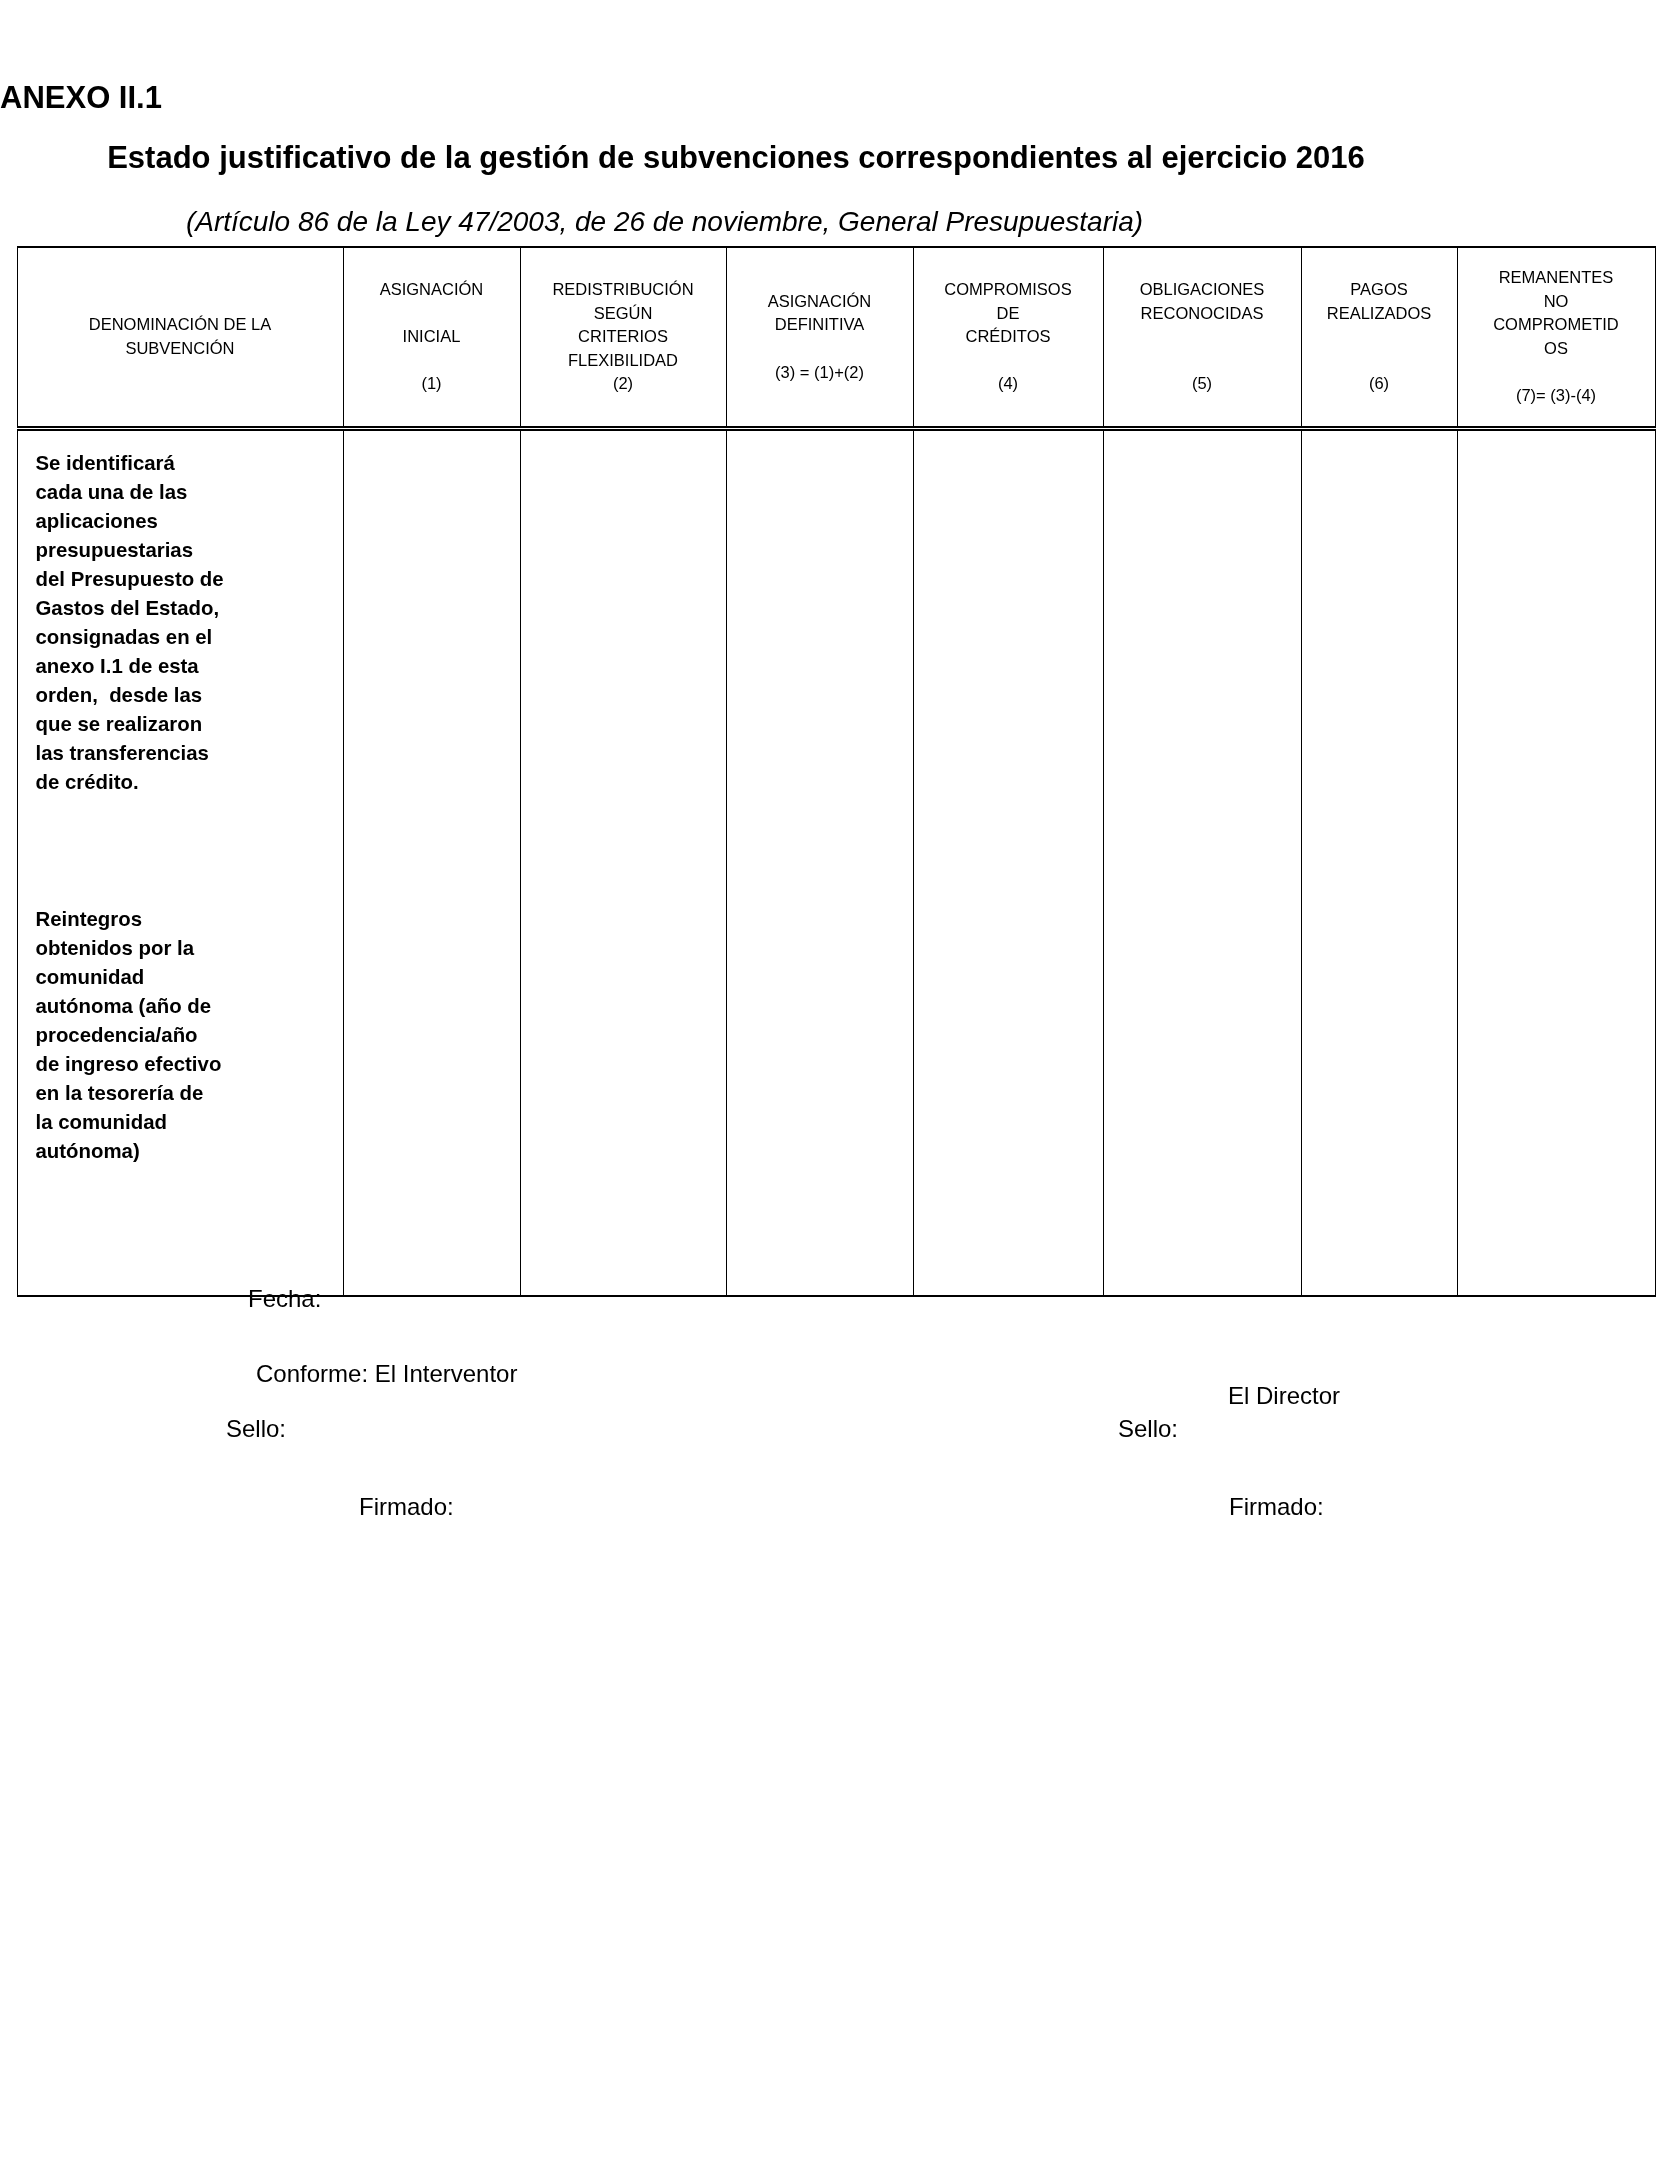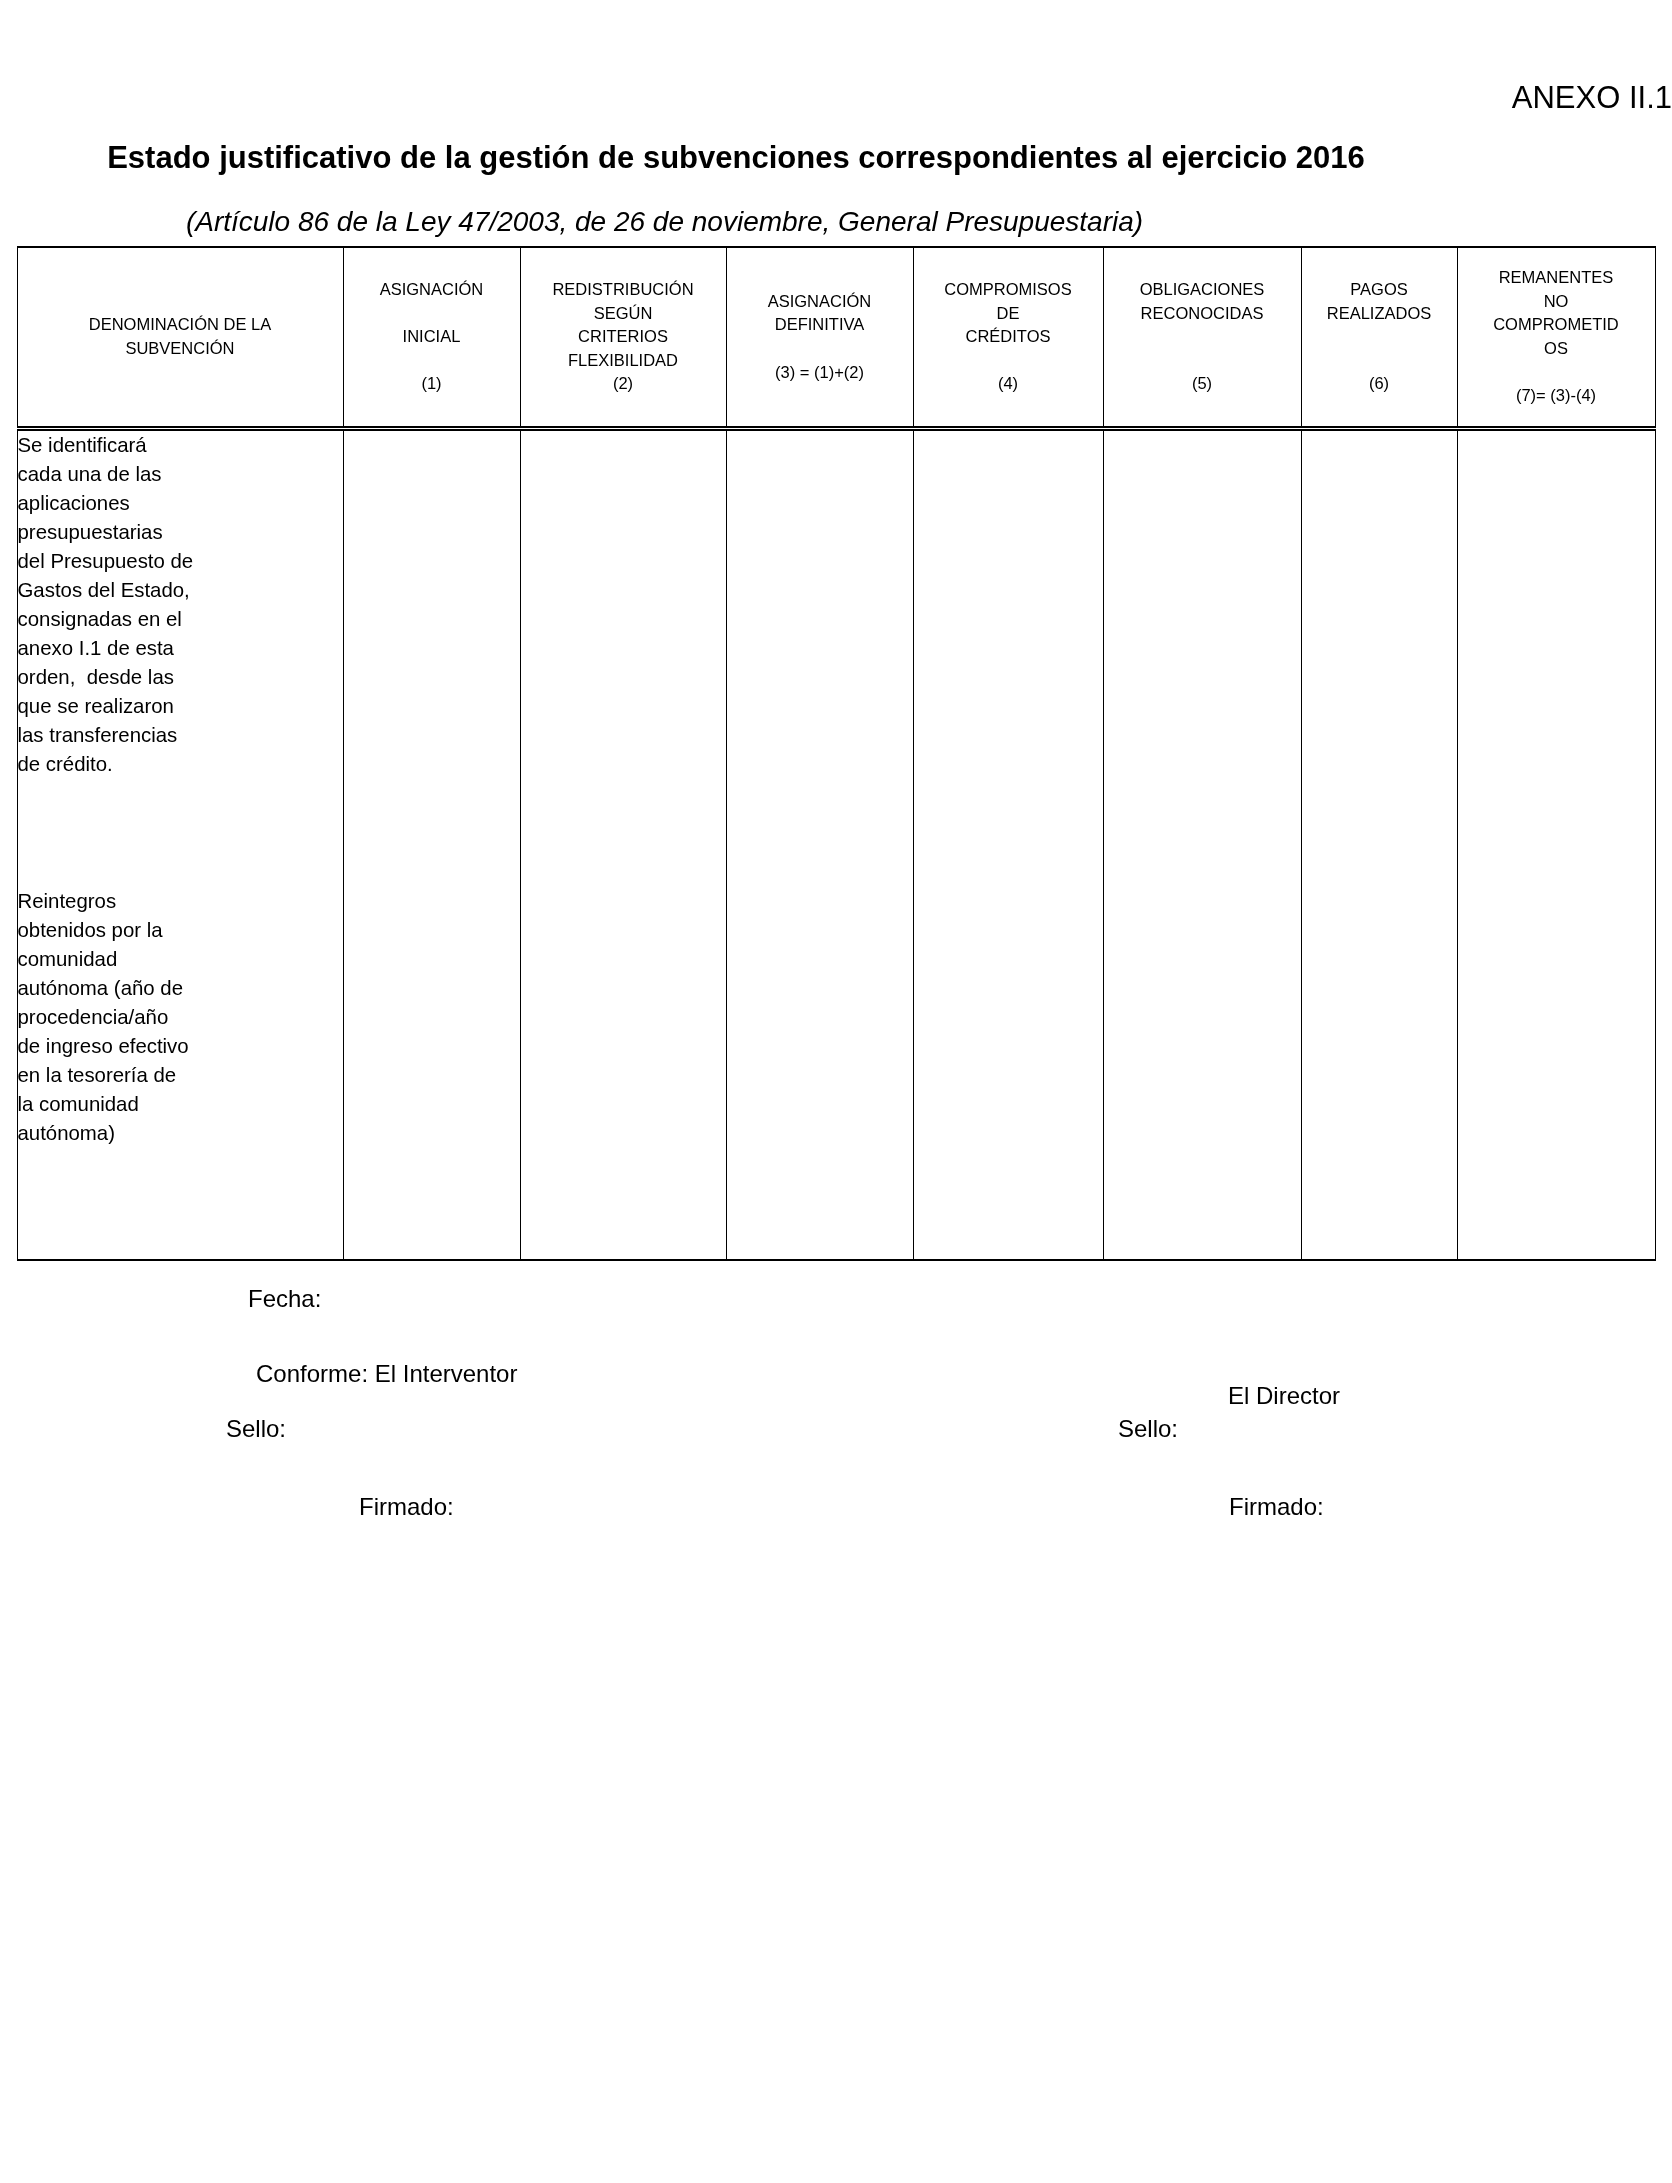--- a/index.html
+++ b/index.html
@@ -12,23 +12,23 @@
     height: 2183px;
     position: relative;
     font-family: "Liberation Sans", sans-serif;
     color: #000000;
   }
   .page-title-1 {
     position: absolute;
     top: 82px;
     left: 0;
     width: 1672px;
-    text-align: right;
+    text-align: left;
     font-size: 31px;
-    font-weight: normal;
+    font-weight: bold;
     line-height: 1;
     white-space: pre;
   }
   .page-title-2 {
     position: absolute;
     top: 142px;
     left: 0;
     width: 1472px;
     text-align: center;
     font-size: 31px;
@@ -66,22 +66,23 @@
     font-size: 16.5px;
     line-height: 23.6px;
     font-weight: normal;
     text-align: center;
     vertical-align: middle;
     white-space: pre-line;
   }
   table.main-table td {
     border: 1.6px solid #000;
     height: 828px;
-    padding: 0;
+    padding: 18px;
     vertical-align: top;
+    font-weight: bold;
   }
   td.denomination-cell {
     padding: 27.5px 9.4px 0 17.3px;
     font-size: 20.4px;
     line-height: 29px;
   }
   .cell-paragraph {
     white-space: pre-wrap;
   }
   .cell-paragraph.second {

